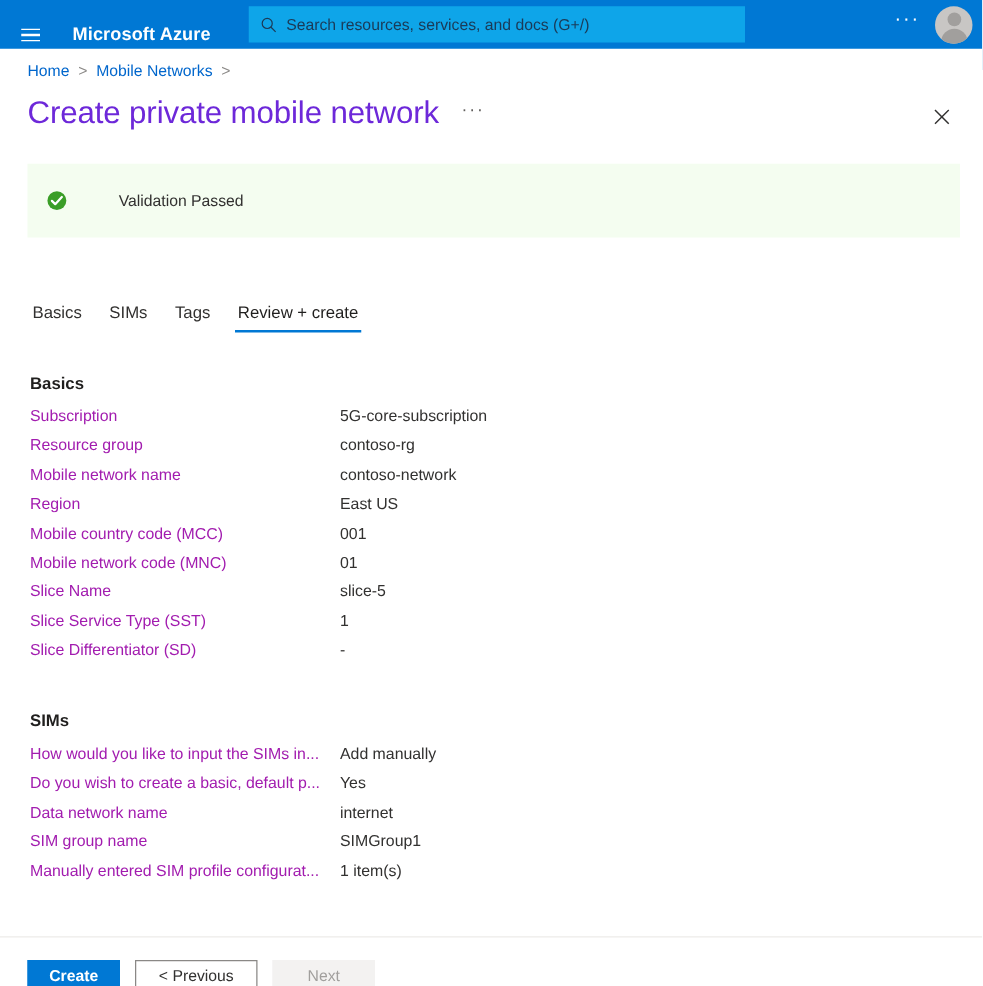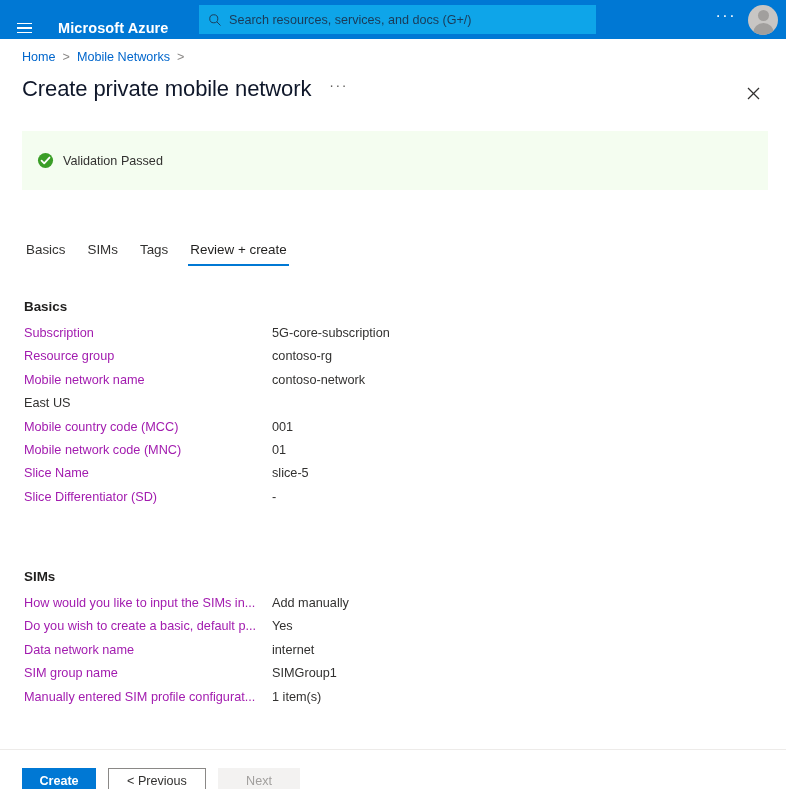--- a/index.html
+++ b/index.html
@@ -108,22 +108,22 @@
   .breadcrumb a {
     color: #0066cc; text-decoration: none; cursor: pointer;
   }
   .breadcrumb .sep { color: #8a8886; }
 
   .title-row {
     position: absolute; top: 37px; left: 22px;
     right: 18px; display: flex; align-items: center;
   }
   .page-title {
-    font-size: 22px; font-weight: normal;
-    color: #0f172a; white-space: nowrap;
+    font-size: 25px; font-weight: normal;
+    color: #6d28d9; white-space: nowrap;
     letter-spacing: -.1px;
   }
   .title-ellipsis {
     margin-left: 18px; color: #605e5c;
     font-size: 14px; letter-spacing: 1.5px;
     cursor: pointer; position: relative; top: -4px;
   }
   .close-x {
     position: absolute; right: 0; top: 2px;
     width: 30px; height: 30px;
@@ -132,20 +132,21 @@
   }
   .close-x svg { display: block; }
 
   
   .banner {
     position: absolute; top: 92px; left: 22px;
     width: 746px; height: 59px;
     background: #f4fdf0;
     display: flex; align-items: center;
     padding-left: 15px;
+    gap: 32px;
   }
   .check-icon {
     width: 17px; height: 17px;
     flex: 0 0 auto; margin-right: 9px;
   }
   .check-icon svg { display: block; }
   .banner-text {
     font-size: 12.6px; color: #323130;
   }
 
@@ -303,33 +304,38 @@
       </div>
       <div class="kv-row">
         <div class="kv-key">Resource group</div>
         <div class="kv-val">contoso-rg</div>
       </div>
       <div class="kv-row">
         <div class="kv-key">Mobile network name</div>
         <div class="kv-val">contoso-network</div>
       </div>
       <div class="kv-row">
+        <div class="kv-key">Region</div>
         <div class="kv-val">East US</div>
       </div>
       <div class="kv-row">
         <div class="kv-key">Mobile country code (MCC)</div>
         <div class="kv-val">001</div>
       </div>
       <div class="kv-row">
         <div class="kv-key">Mobile network code (MNC)</div>
         <div class="kv-val">01</div>
       </div>
       <div class="kv-row">
         <div class="kv-key">Slice Name</div>
         <div class="kv-val">slice-5</div>
+      </div>
+      <div class="kv-row">
+        <div class="kv-key">Slice Service Type (SST)</div>
+        <div class="kv-val">1</div>
       </div>
       <div class="kv-row">
         <div class="kv-key">Slice Differentiator (SD)</div>
         <div class="kv-val">-</div>
       </div>
     </div>
 
     <div class="section" id="section-sims">
       <div class="section-title">SIMs</div>
 

